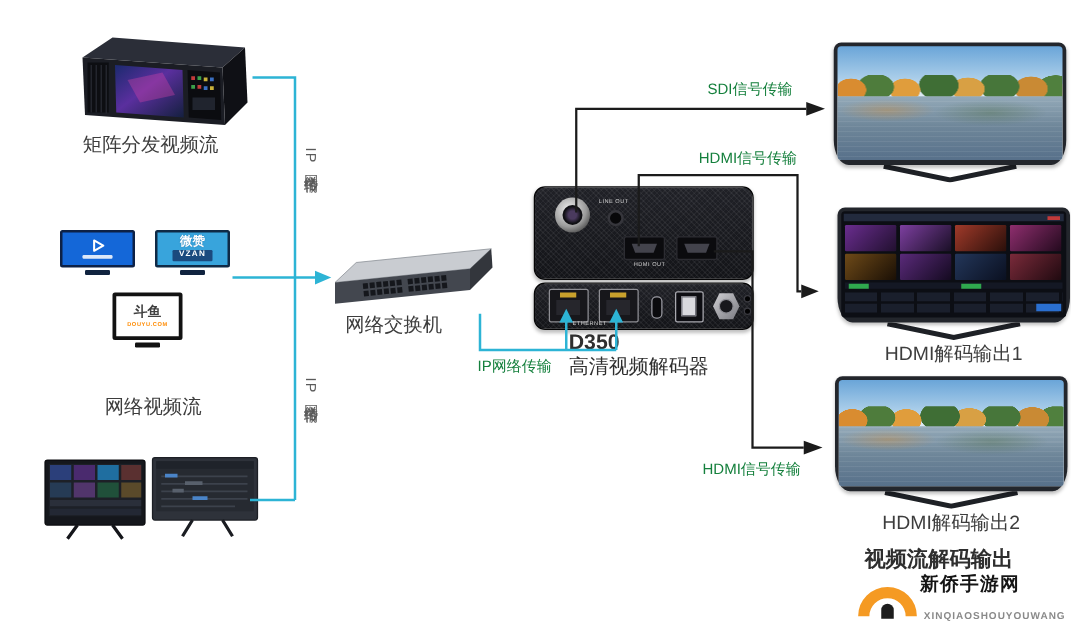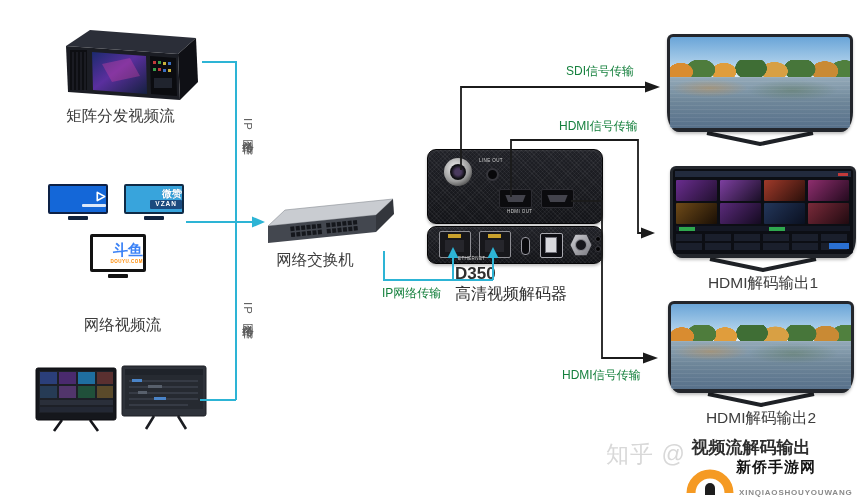--- a/index.html
+++ b/index.html
@@ -13,31 +13,31 @@
 
   
   .wires{position:absolute;left:0;top:0;z-index:6;pointer-events:none;}
 
   
   .matrix-svg{position:absolute;left:50px;top:24px;z-index:2;}
 
   
   .icon-tv{position:absolute;z-index:2;display:flex;flex-direction:column;align-items:center;}
   .icon-screen{position:relative;box-sizing:border-box;border-radius:2px;overflow:hidden;
-               display:flex;flex-direction:column;align-items:flex-end;justify-content:center;}
+               display:flex;flex-direction:column;align-items:center;justify-content:center;}
   .icon-stand{width:20px;height:4px;background:#10233f;margin-top:2px;border-radius:1px;}
   .playtv .icon-screen{width:60px;height:30px;background:#1467d8;border:2px solid #0d2146;}
   .play-tri{width:11px;height:11px;}
   .play-bar{width:24px;height:2.5px;background:rgba(255,255,255,.85);border-radius:1px;margin-top:2px;}
   .vzantv .icon-screen{width:60px;height:30px;background:#38a4dc;border:2px solid #0f2a46;}
   .vzan-cn{font-size:10px;font-weight:700;color:#fff;line-height:1;text-shadow:0 0 1px #1b6fa8;}
   .vzan-strip{margin-top:1px;background:#1b4a7e;color:#fff;font-size:6.5px;font-weight:700;
               letter-spacing:1px;padding:1px 5px;border-radius:1px;line-height:1;}
   .douyutv .icon-screen{width:56px;height:38px;background:#ffffff;border:3px solid #121212;}
-  .douyu-cn{font-size:15px;font-weight:800;color:#3b82f6;line-height:1.1;}
+  .douyu-cn{font-size:11px;font-weight:800;color:#404040;line-height:1.1;}
   .douyu-en{font-size:4.5px;font-weight:700;color:#ff8a00;letter-spacing:.5px;}
   .douyutv .icon-stand{background:#121212;}
 
   
   .kview-svg{position:absolute;left:28px;top:363px;z-index:2;}
 
   
   .switch-svg{position:absolute;left:238px;top:190px;z-index:2;}
 
   
@@ -360,21 +360,20 @@
         <div class="trees"></div>
         <div class="water"></div>
       </div>
     </div>
     <svg class="stand-svg" width="186" height="14">
       <polyline points="40,1 93,12 146,1" fill="none" stroke="#1e2126" stroke-width="4"></polyline>
     </svg>
     <div class="tv-lbl">HDMI解码输出2</div>
   </div>
 
-  <div class="zhihu-mark">知乎 @</div>
   <div class="out-lbl">视频流解码输出</div>
 
   <svg class="site-logo" width="52" height="42" viewBox="0 0 52 42">
     <path d="M7 36 A19 19 0 0 1 45 36" fill="none" stroke="#f59a23" stroke-width="9"></path>
     <path d="M21 38 v-7 a5 5 0 0 1 10 0 v7 z" fill="#1d1d1d"></path>
   </svg>
   <div class="site-name">新侨手游网</div>
   <div class="site-rom">XINQIAOSHOUYOUWANG</div>
 
 </div>

